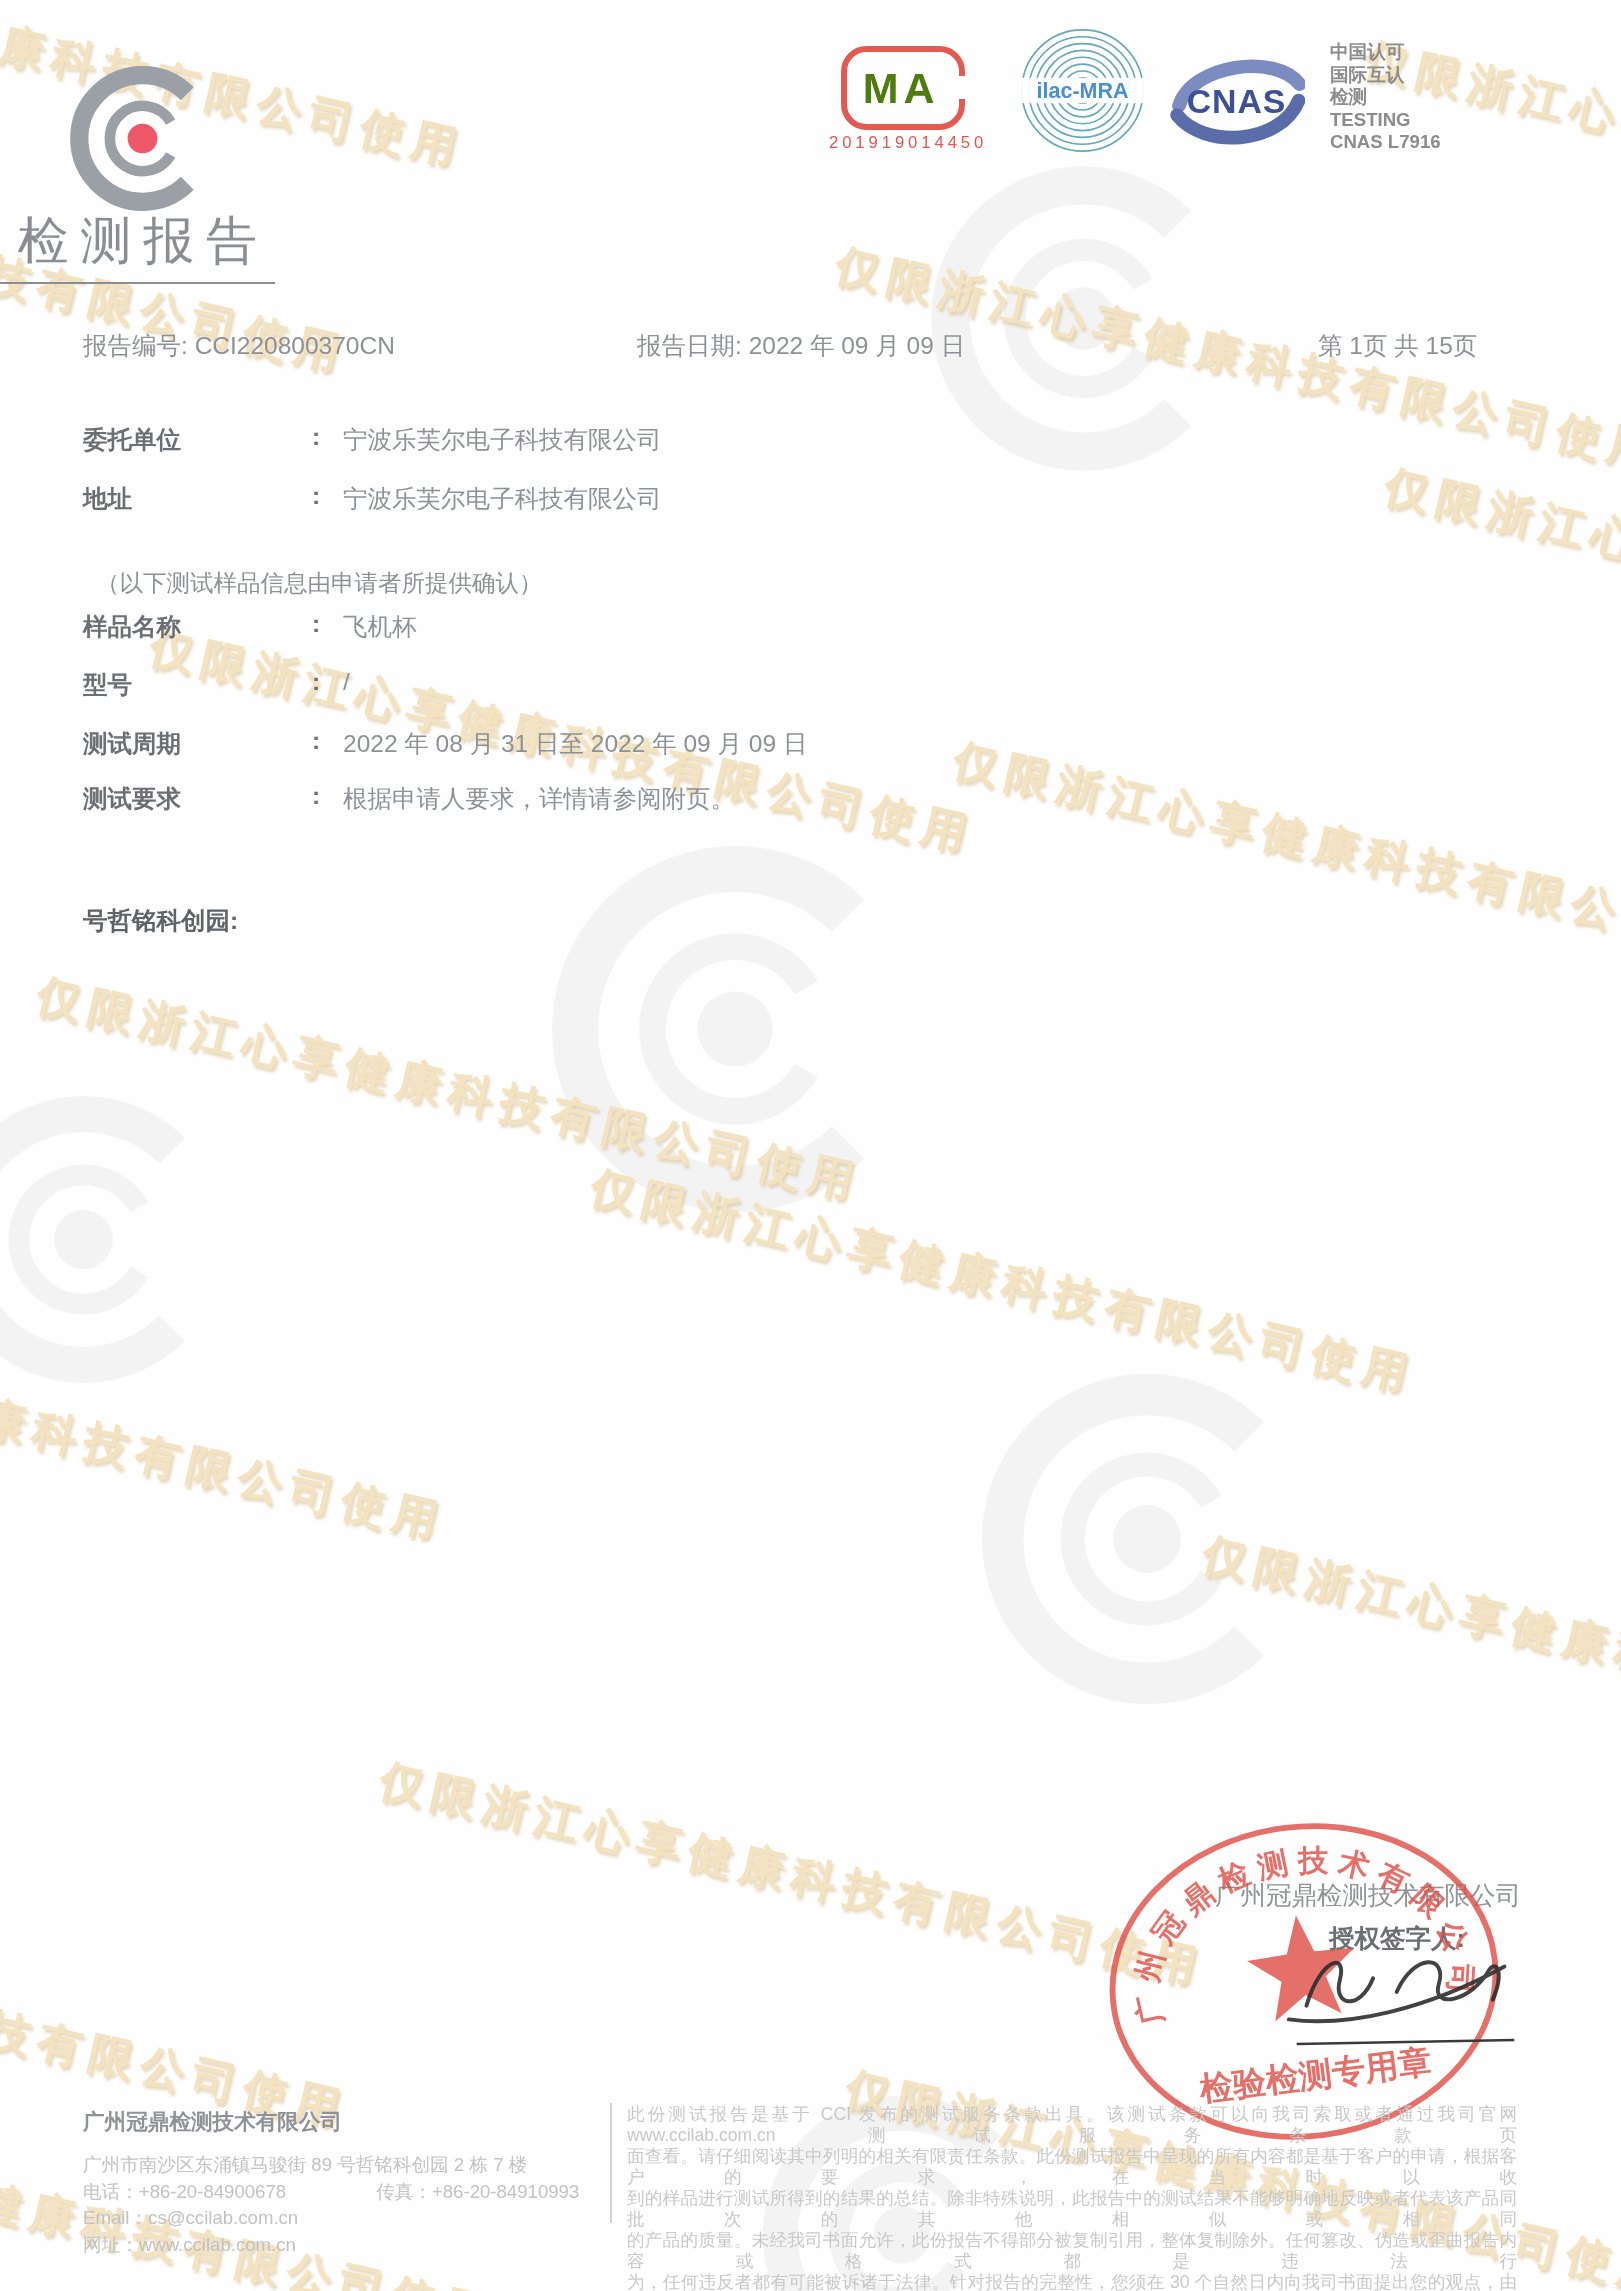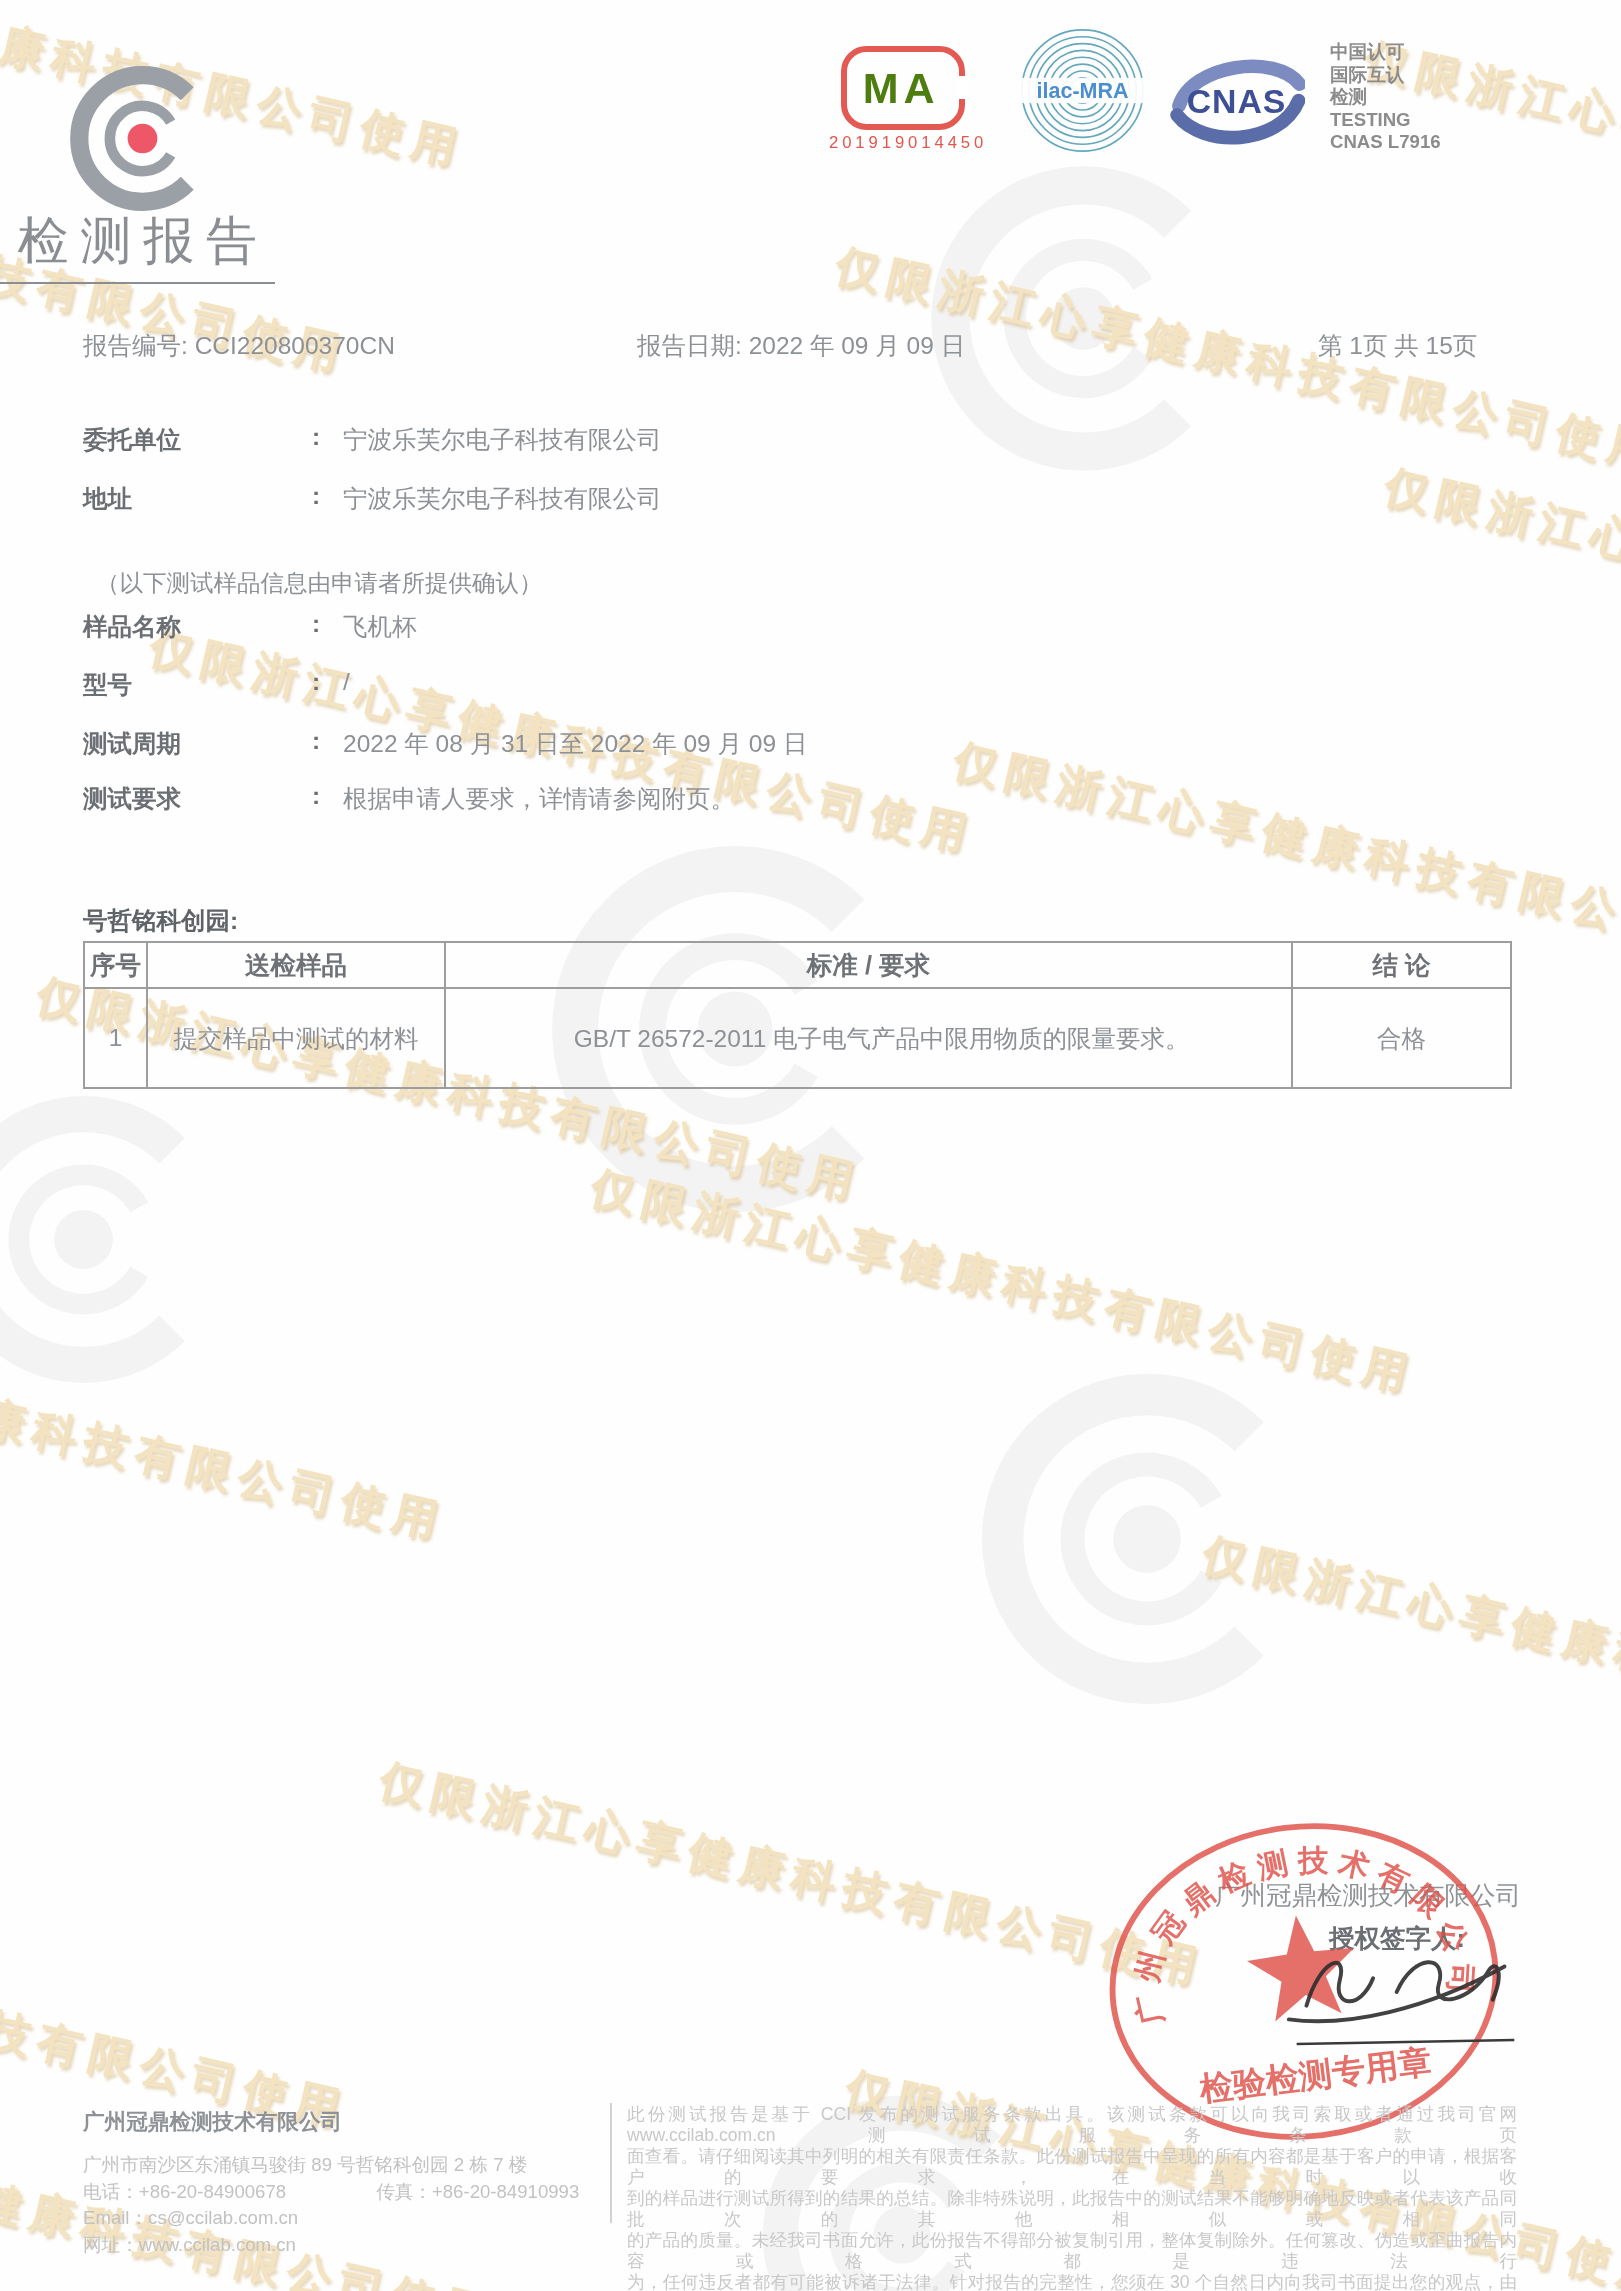--- a/index.html
+++ b/index.html
@@ -209,42 +209,20 @@
     <span class="info-colon" style="top:727px">:</span>
     <span class="info-value" style="top:727px">2022 年 08 月 31 日至 2022 年 09 月 09 日</span>
   </div>
   <div>
     <span class="info-label" style="top:782px">测试要求</span>
     <span class="info-colon" style="top:782px">:</span>
     <span class="info-value" style="top:782px">根据申请人要求，详情请参阅附页。</span>
   </div>
 
   <div class="section-title">号哲铭科创园:</div>
-  <table class="summary">
-    <colgroup>
-      <col style="width:63px">
-        <col style="width:298px">
-        <col style="width:847px">
-        <col style="width:219px">
-    </colgroup>
-    <tbody>
-        <tr>
-      <th>序号</th>
-      <th>送检样品</th>
-      <th>标准 / 要求</th>
-      <th>结  论</th>
-    </tr>
-    <tr>
-      <td>1</td>
-      <td>提交样品中测试的材料</td>
-      <td class="std-cell">GB/T 26572-2011 电子电气产品中限用物质的限量要求。</td>
-      <td>合格</td>
-    </tr>
-  </tbody>
-    </table>
 
   <div class="sig-company">广州冠鼎检测技术有限公司</div>
   <div class="sig-auth">授权签字人:</div>
 
   <svg class="abs" style="left:1103px;top:1815px;transform:rotate(-7deg);opacity:.82" width="402" height="333" viewBox="-205 -170 410 340">
     <ellipse cx="0" cy="0" rx="196" ry="158" fill="none" stroke="#e0514a" stroke-width="6"></ellipse>
     <path id="stampArc" d="M -142.6 34.6 A 150 112 0 1 1 142.6 34.6" fill="none"></path>
     <text font-size="31" font-weight="700" fill="#e0514a" font-family="Liberation Sans, sans-serif">
       <textPath href="#stampArc" startOffset="12" textLength="468" lengthAdjust="spacing">广州冠鼎检测技术有限公司</textPath>
     </text>

